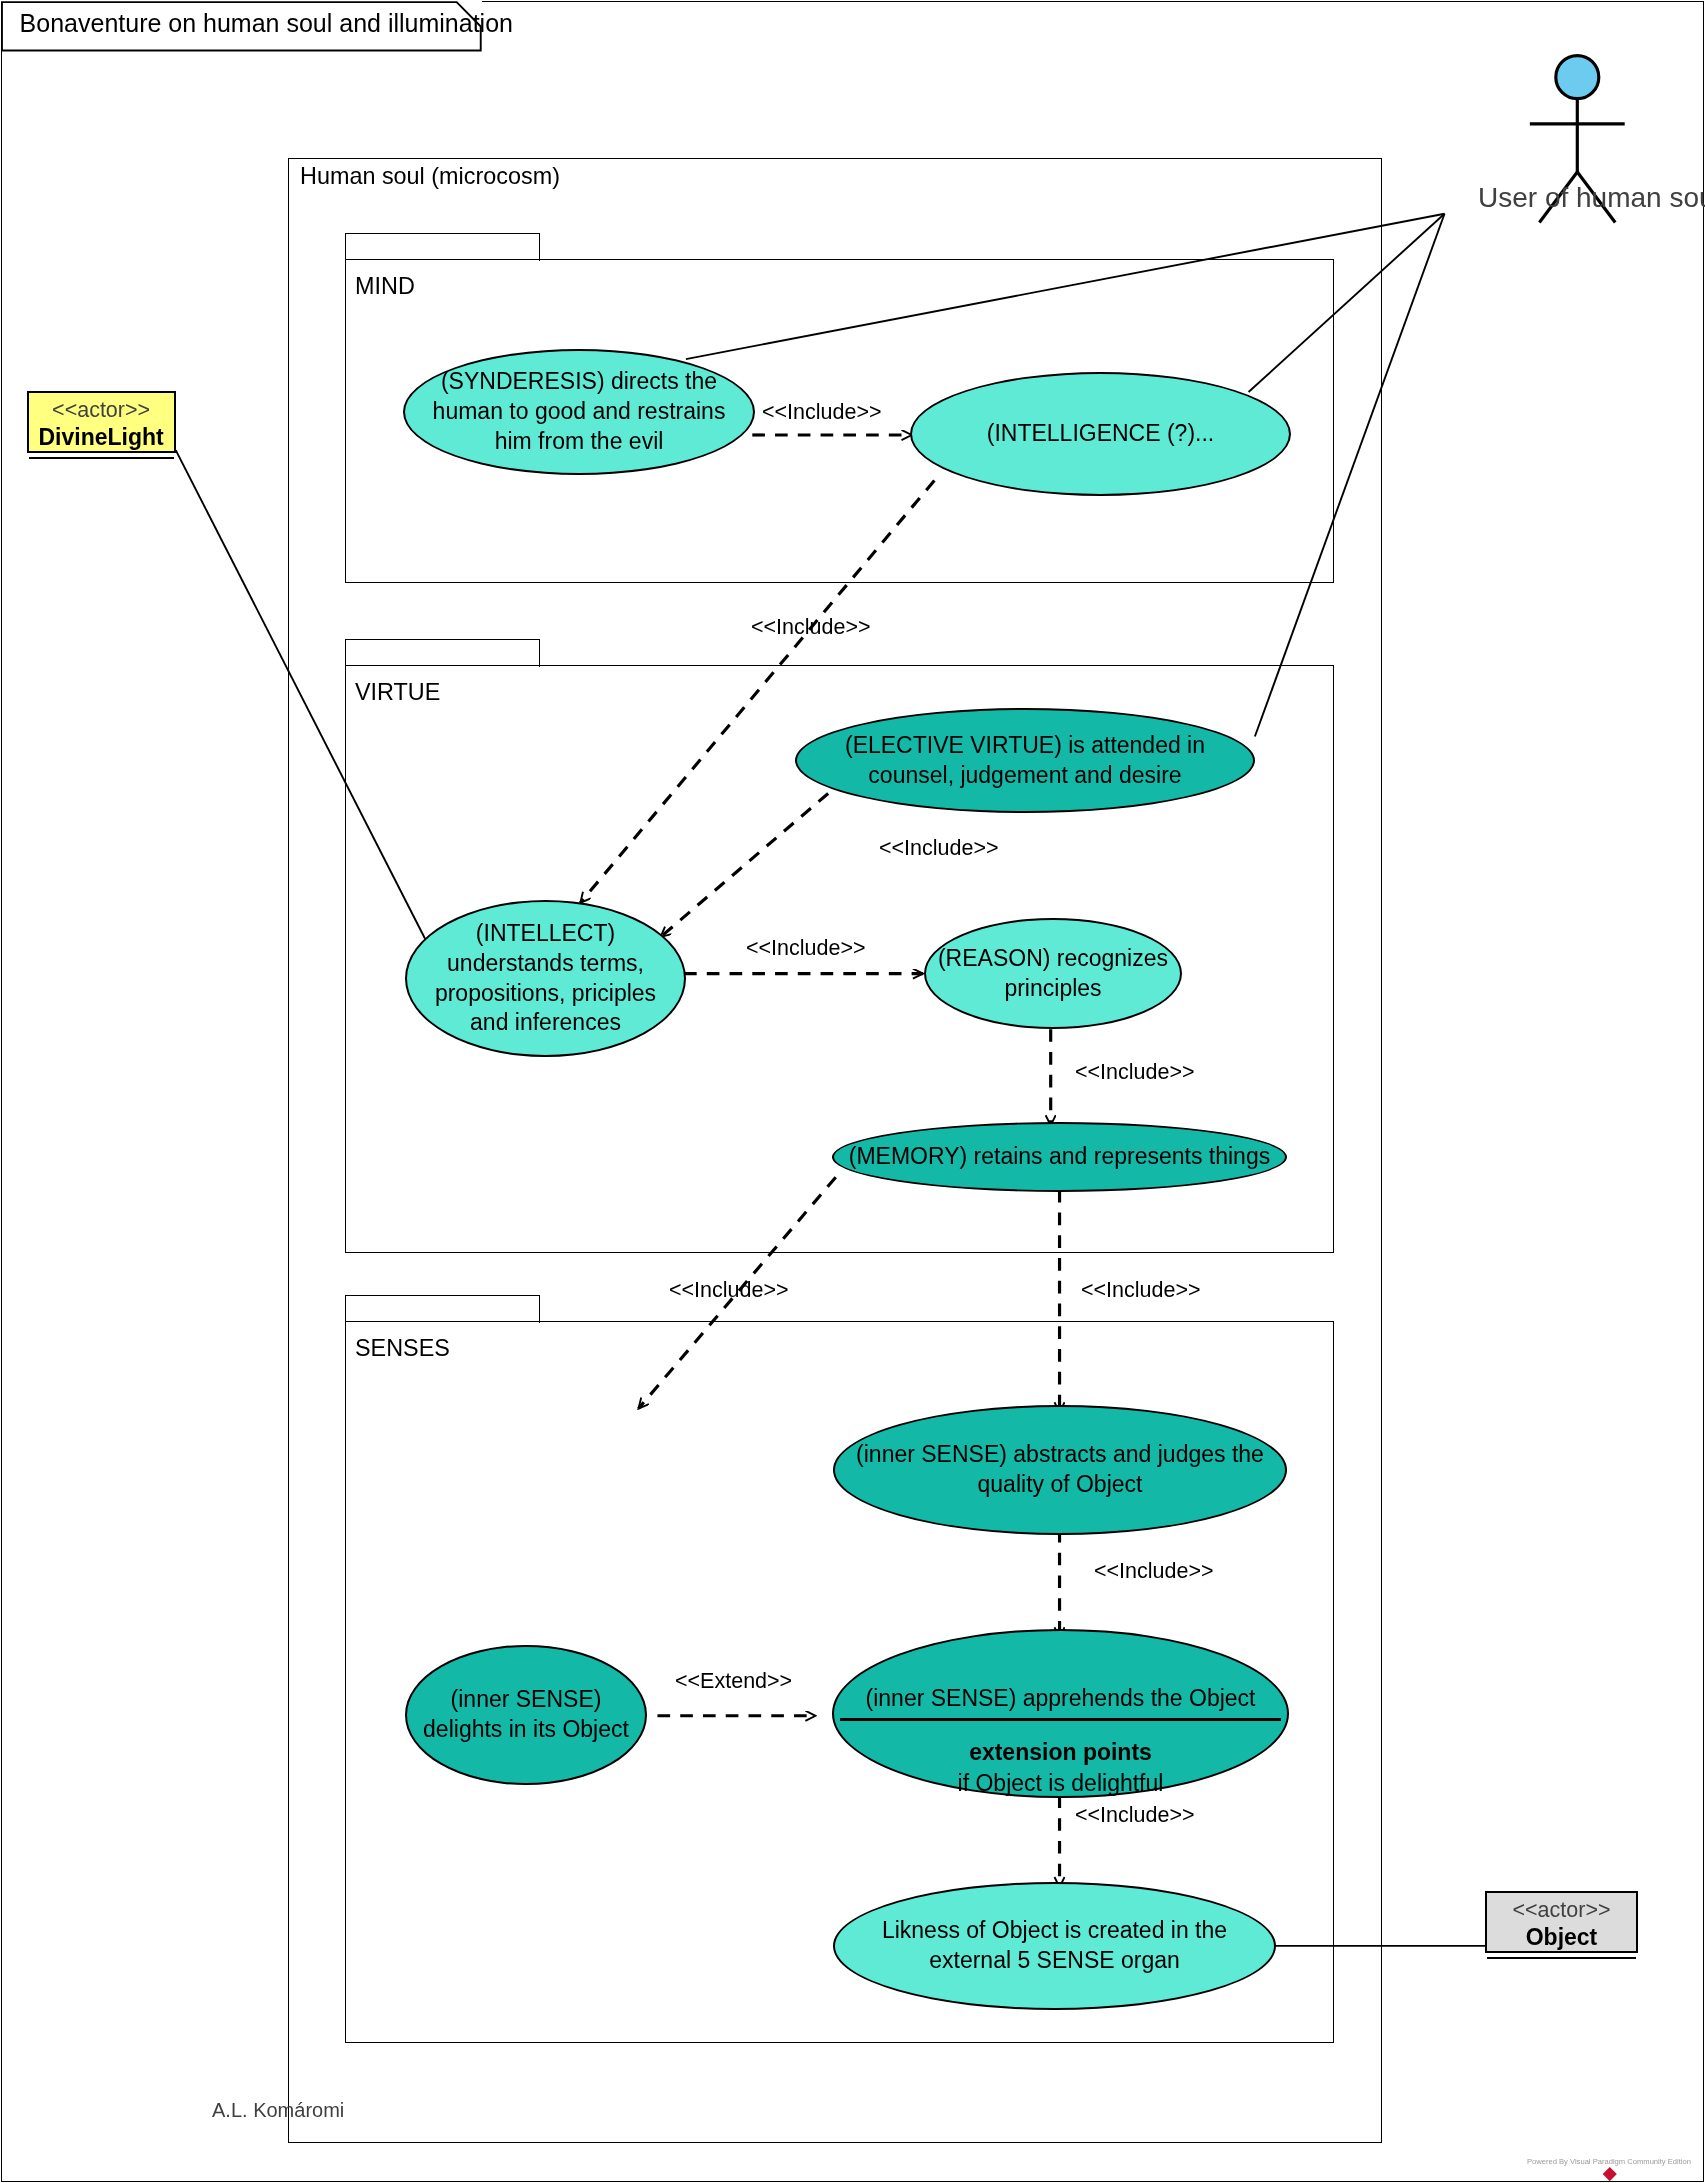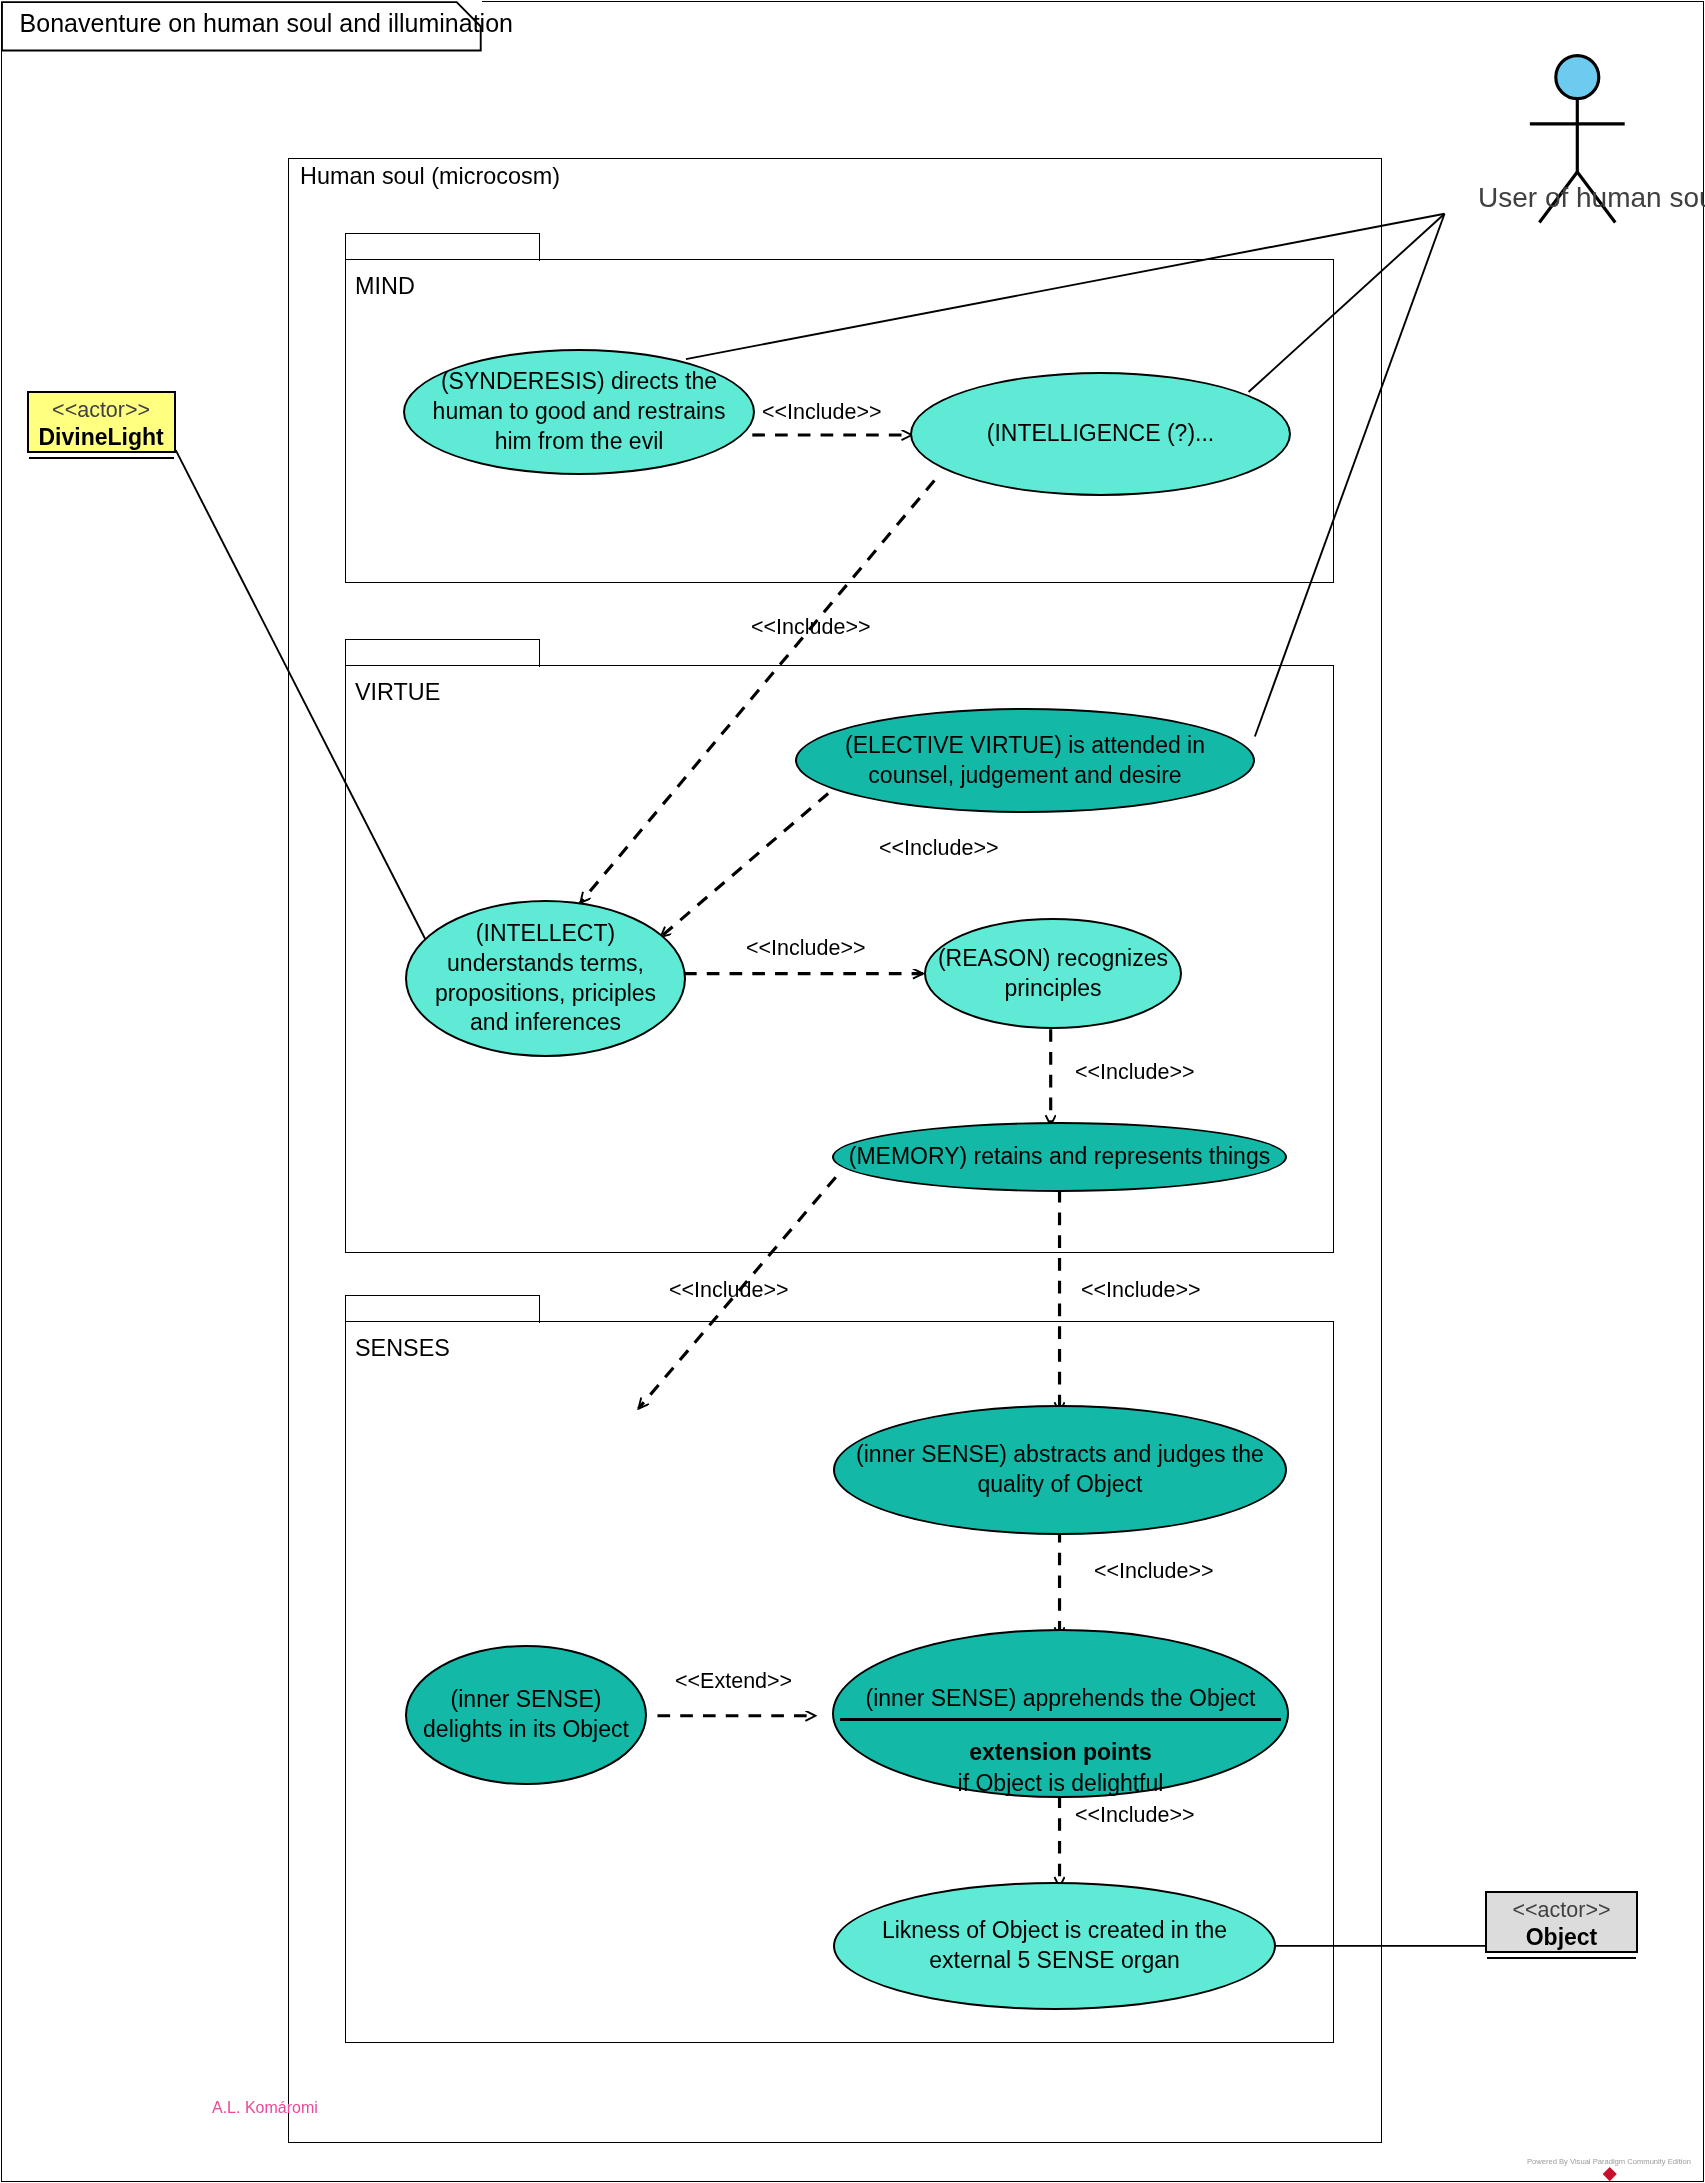--- a/index.html
+++ b/index.html
@@ -44,21 +44,21 @@
   .actor-box.grey{background:#dcdcdc;}
   #stick-label{position:absolute;font-size:28px;color:#404040;white-space:nowrap;z-index:5;}
 
   
   #wires{position:absolute;left:0;top:0;width:1705px;height:2183px;z-index:2;}
 
   
   .elabel{position:absolute;font-size:21.5px;color:#000;white-space:nowrap;background:transparent;z-index:4;}
 
   
-  #author{position:absolute;font-size:16px;color:#ec4899;white-space:nowrap;}
+  #author{position:absolute;font-size:20px;color:#404040;white-space:nowrap;}
   #watermark{position:absolute;right:14px;bottom:5px;display:flex;align-items:center;gap:2.5px;
              font-size:7.6px;color:#9b9b9b;white-space:nowrap;z-index:7;flex-direction:column;}
   #watermark .vp-logo{width:9.5px;height:9.5px;background:#c8102e;transform:rotate(45deg);display:inline-block;margin-left:1.9px;}
 </style>
 </head>
 <body>
 
 <div id="canvas">
 
   <div id="frame"></div>

